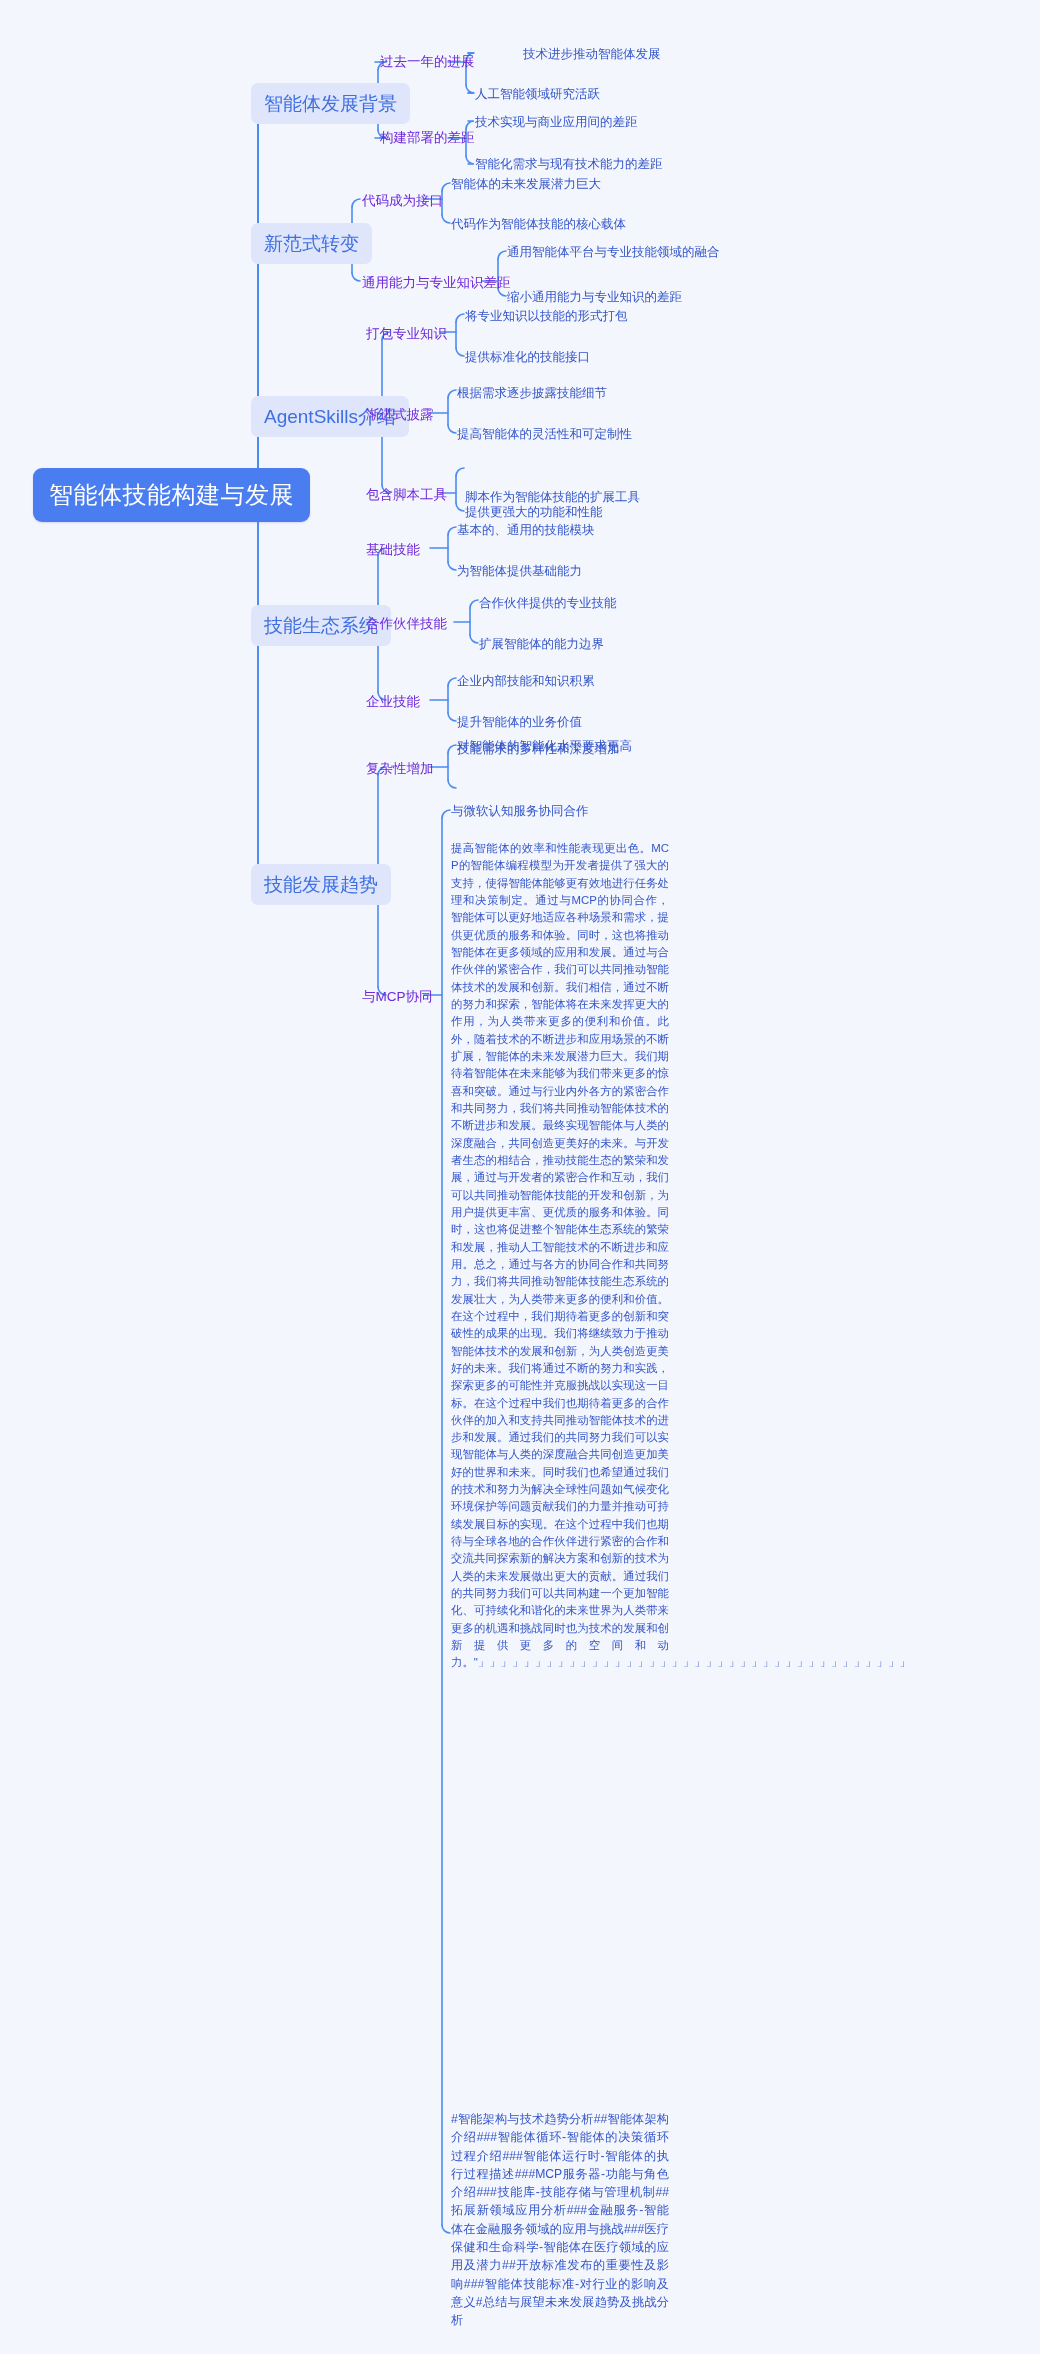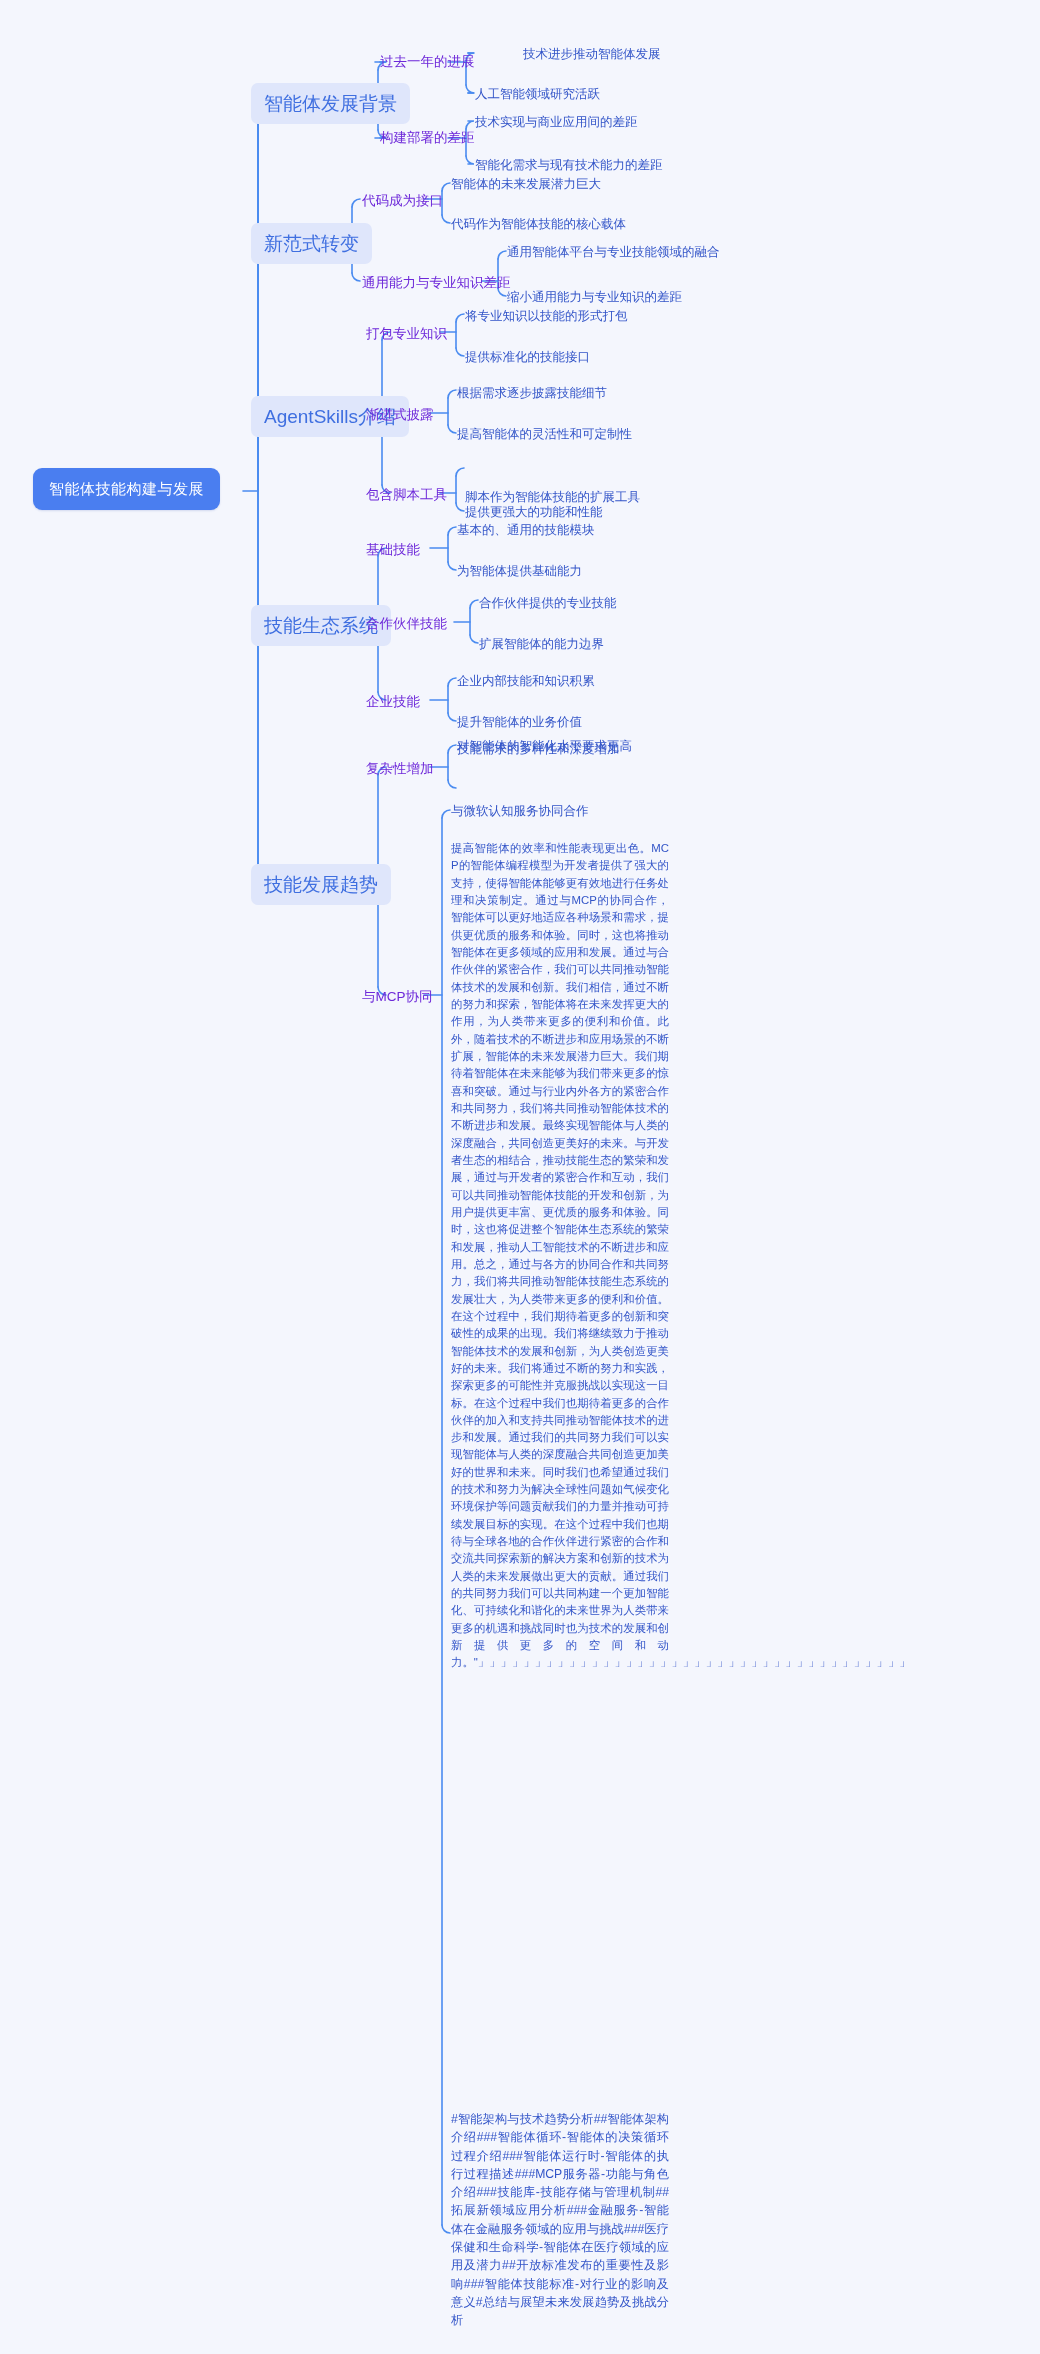--- a/index.html
+++ b/index.html
@@ -25,21 +25,21 @@
     box-sizing:border-box;
     line-height:1.32;
     white-space:pre-wrap;
   }
 
   
   .root{
     background:#4a7ef0;
     color:#ffffff;
     border-radius:9px;
-    font-size:15px;
+    font-size:24px;
     font-weight:400;
     padding:11px 16px;
     letter-spacing:.5px;
     box-shadow:0 1px 2px rgba(60,90,180,.18);
     white-space:nowrap;
   }
 
   
   .lvl1{
     background:#dfe6fb;
@@ -211,21 +211,21 @@
   <div class="node root" style="left:33px; top:468px;">智能体技能构建与发展</div>
 
   <div class="node lvl1" style="left:251px; top:83px;">智能体发展背景</div>
 
   <div class="node lvl2" style="left:380px; top:53px;">过去一年的进展</div>
   <div class="node lvl3" style="left:475px; top:46px;margin-left:48px;">技术进步推动智能体发展</div>
   <div class="node lvl3" style="left:475px; top:86px;">人工智能领域研究活跃</div>
 
   <div class="node lvl2" style="left:380px; top:129px;">构建部署的差距</div>
   <div class="node lvl3" style="left:475px; top:114px;">技术实现与商业应用间的差距</div>
-  <div class="node lvl3" style="left:475px; top:157px;">智能化需求与现有技术能力的差距</div>
+  <div class="node lvl3" style="left:475px; top:157px;font-family:Liberation Mono, monospace;">智能化需求与现有技术能力的差距</div>
 
   <div class="node lvl1" style="left:251px; top:223px;">新范式转变</div>
 
   <div class="node lvl2" style="left:362px; top:192px;">代码成为接口</div>
   <div class="node lvl3" style="left:451px; top:176px;">智能体的未来发展潜力巨大</div>
   <div class="node lvl3" style="left:451px; top:216px;">代码作为智能体技能的核心载体</div>
 
   <div class="node lvl2" style="left:362px; top:274px;">通用能力与专业知识差距</div>
   <div class="node lvl3" style="left:507px; top:244px;">通用智能体平台与专业技能领域的融合</div>
   <div class="node lvl3" style="left:507px; top:289px;">缩小通用能力与专业知识的差距</div>

